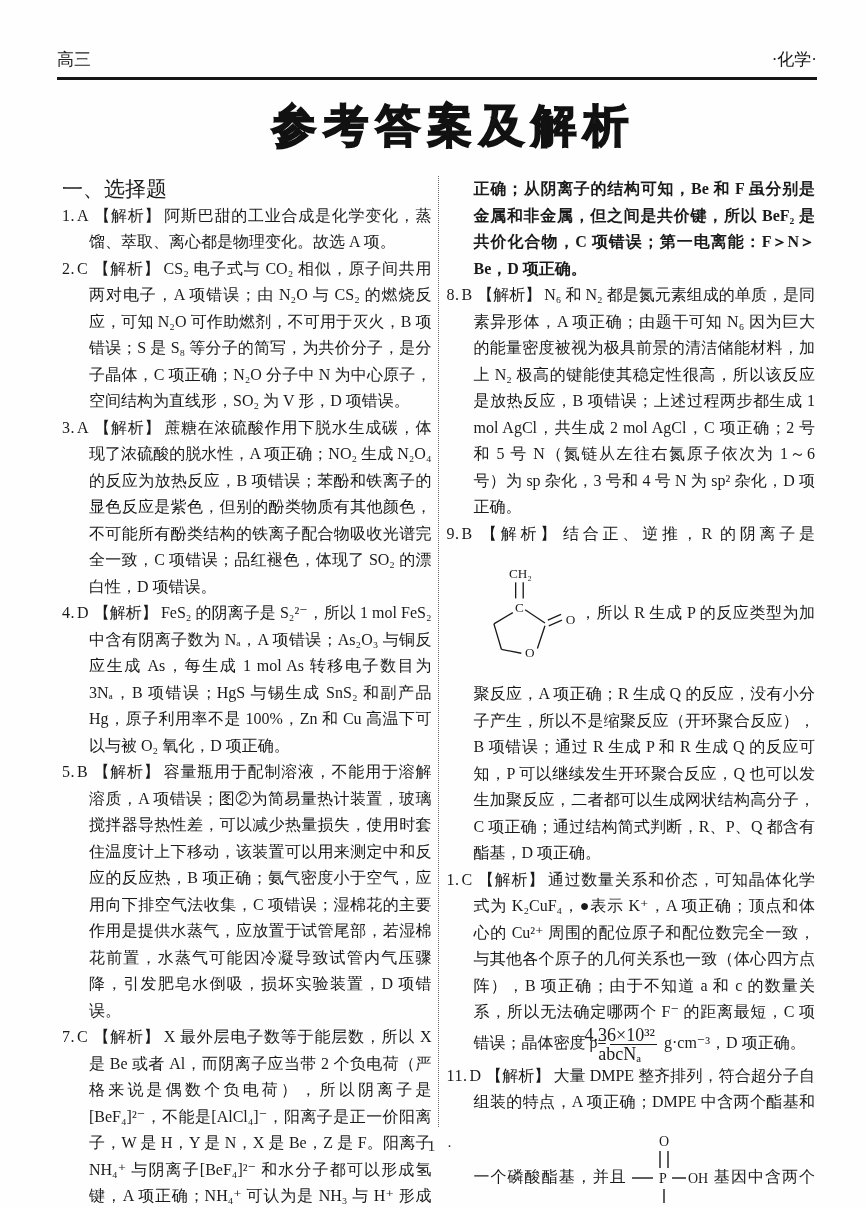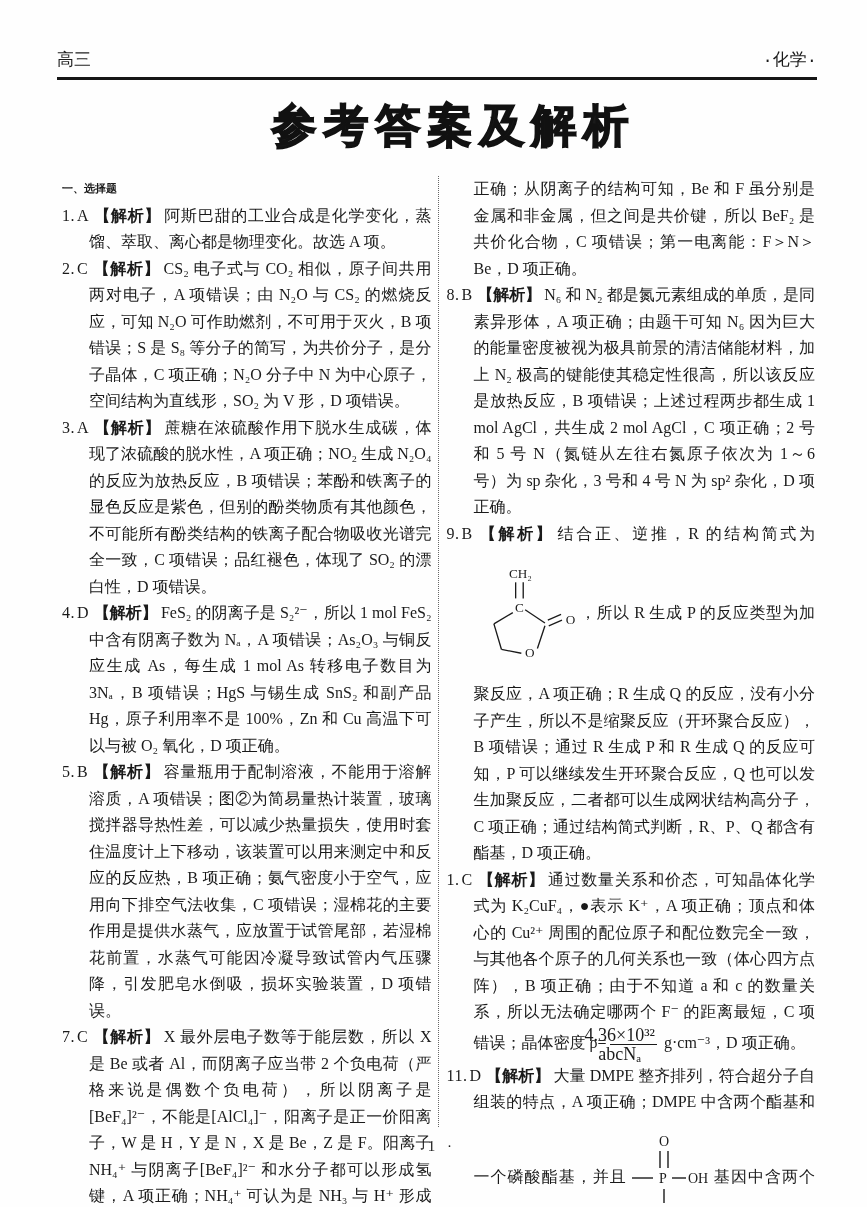--- a/index.html
+++ b/index.html
@@ -13,21 +13,20 @@
     overflow:hidden;
     box-sizing:border-box;
   }
   
   .header{
     position:absolute;left:57px;right:50px;top:48px;
     border-bottom:3px solid #161616;
     padding-bottom:6px;
     display:flex;justify-content:space-between;align-items:flex-end;
     font-size:17px;
-    font-family:Liberation Mono, monospace;
   }
   
   .title{
     margin-top:96px;
     text-align:center;
     font-family:"DejaVu Sans","Liberation Sans",sans-serif;
     font-size:45px;
     font-weight:900;
     letter-spacing:7px;
     padding-left:40px;
@@ -39,26 +38,26 @@
     display:flex;
   }
   .col{
     width:373px;
     font-size:16px;
     line-height:26.5px;
     text-align:justify;
   }
   .col-left{padding-right:6px;border-right:1.5px dotted #666;}
   .col-right{padding-left:8px;width:372px;}
-  .sec-head{font-family:"DejaVu Sans","Liberation Sans",sans-serif;font-weight:bold;font-size:11px;}
+  .sec-head{font-family:"DejaVu Sans","Liberation Sans",sans-serif;font-weight:normal;font-size:21px;}
   p.item{margin:0;padding-left:27px;text-indent:-27px;}
-  p.cont{margin:0;padding-left:27px;text-indent:0;}
+  p.cont{margin:0;padding-left:27px;text-indent:0;font-weight:bold;}
   .inum{letter-spacing:0.5px;}
   .ans{margin-left:2px;}
-  .lbl{font-family:"DejaVu Sans","Liberation Sans",sans-serif;font-weight:bold;margin:0 3px 0 5px;}
+  .lbl{font-family:"DejaVu Sans","Liberation Sans",sans-serif;font-weight:normal;margin:0 3px 0 5px;}
   
   .struct{display:inline-block;vertical-align:middle;margin:16px 1px;}
   .struct svg{display:block;}
   .struct text{font-family:"Liberation Serif","DejaVu Serif",serif;font-size:14px;fill:#1a1a1a;}
   .struct line,.struct path{stroke:#1a1a1a;stroke-width:1.4;fill:none;}
   
   .frac{display:inline-flex;flex-direction:column;vertical-align:middle;text-align:center;font-size:18px;line-height:18px;margin:0 3px;}
   .frac .den{border-top:1.2px solid #1a1a1a;padding:0 2px;text-align:center;}
   .frac .num{padding:0 2px;}
   
@@ -97,21 +96,21 @@
 
       <p class="item"><span class="inum">7.</span><span class="ans">C</span><span class="lbl">【解析】</span><span>X 最外层电子数等于能层数，所以 X 是 Be 或者 Al，而阴离子应当带 2 个负电荷（严格来说是偶数个负电荷），所以阴离子是[BeF₄]²⁻，不能是[AlCl₄]⁻，阳离子是正一价阳离子，W 是 H，Y 是 N，X 是 Be，Z 是 F。阳离子 NH₄⁺ 与阴离子[BeF₄]²⁻ 和水分子都可以形成氢键，A 项正确；NH₄⁺ 可认为是 NH₃ 与 H⁺ 形成配位键，[BeF₄]²⁻ 可认为是 BeF₂ 与 F⁻ 形成配位键，B 项</span></p>
     </div>
 
     <div class="col col-right">
 
       <p class="cont"><span>正确；从阴离子的结构可知，Be 和 F 虽分别是金属和非金属，但之间是共价键，所以 BeF₂ 是共价化合物，C 项错误；第一电离能：F＞N＞Be，D 项正确。</span></p>
 
       <p class="item"><span class="inum">8.</span><span class="ans">B</span><span class="lbl">【解析】</span><span>N₆ 和 N₂ 都是氮元素组成的单质，是同素异形体，A 项正确；由题干可知 N₆ 因为巨大的能量密度被视为极具前景的清洁储能材料，加上 N₂ 极高的键能使其稳定性很高，所以该反应是放热反应，B 项错误；上述过程两步都生成 1 mol AgCl，共生成 2 mol AgCl，C 项正确；2 号和 5 号 N（氮链从左往右氮原子依次为 1～6 号）为 sp 杂化，3 号和 4 号 N 为 sp² 杂化，D 项正确。</span></p>
 
-      <p class="item"><span class="inum">9.</span><span class="ans">B</span><span class="lbl">【解析】</span><span>结合正、逆推，R 的结构简式为</span><span class="struct"><svg width="104" height="102" viewBox="0 0 110 105">
+      <p class="item"><span class="inum">9.</span><span class="ans">B</span><span class="lbl">【解析】</span><span>结合正、逆推，R 的阴离子是</span><span class="struct"><svg width="104" height="102" viewBox="0 0 110 105">
             <text x="48" y="14" text-anchor="middle">CH₂</text>
             <line x1="43" y1="19" x2="43" y2="36"></line>
               <line x1="51" y1="19" x2="51" y2="36"></line>
             <text x="47" y="50" text-anchor="middle">C</text>
             <line x1="40" y1="51" x2="20" y2="63"></line>
             <line x1="20" y1="63" x2="28" y2="90"></line>
             <line x1="28" y1="90" x2="49" y2="94"></line>
             <text x="58" y="98" text-anchor="middle">O</text>
             <line x1="66" y1="89" x2="74" y2="65"></line>
             <line x1="74" y1="62" x2="53" y2="48"></line>

